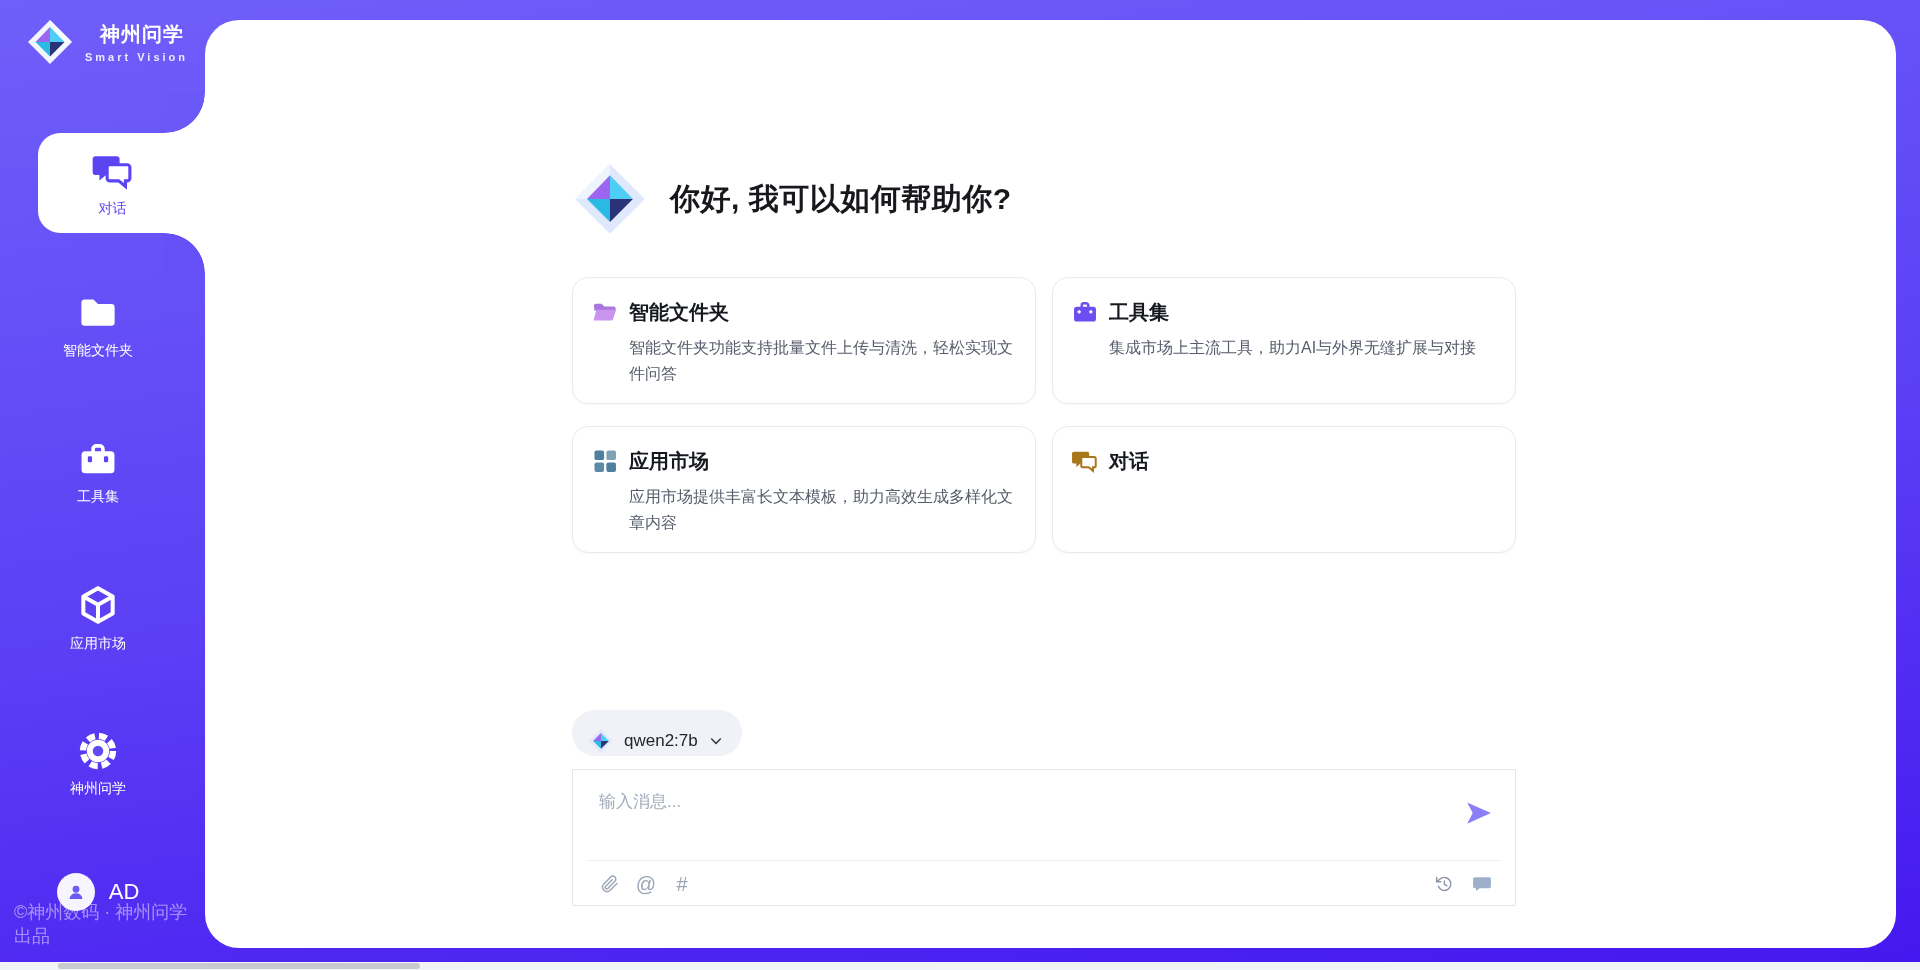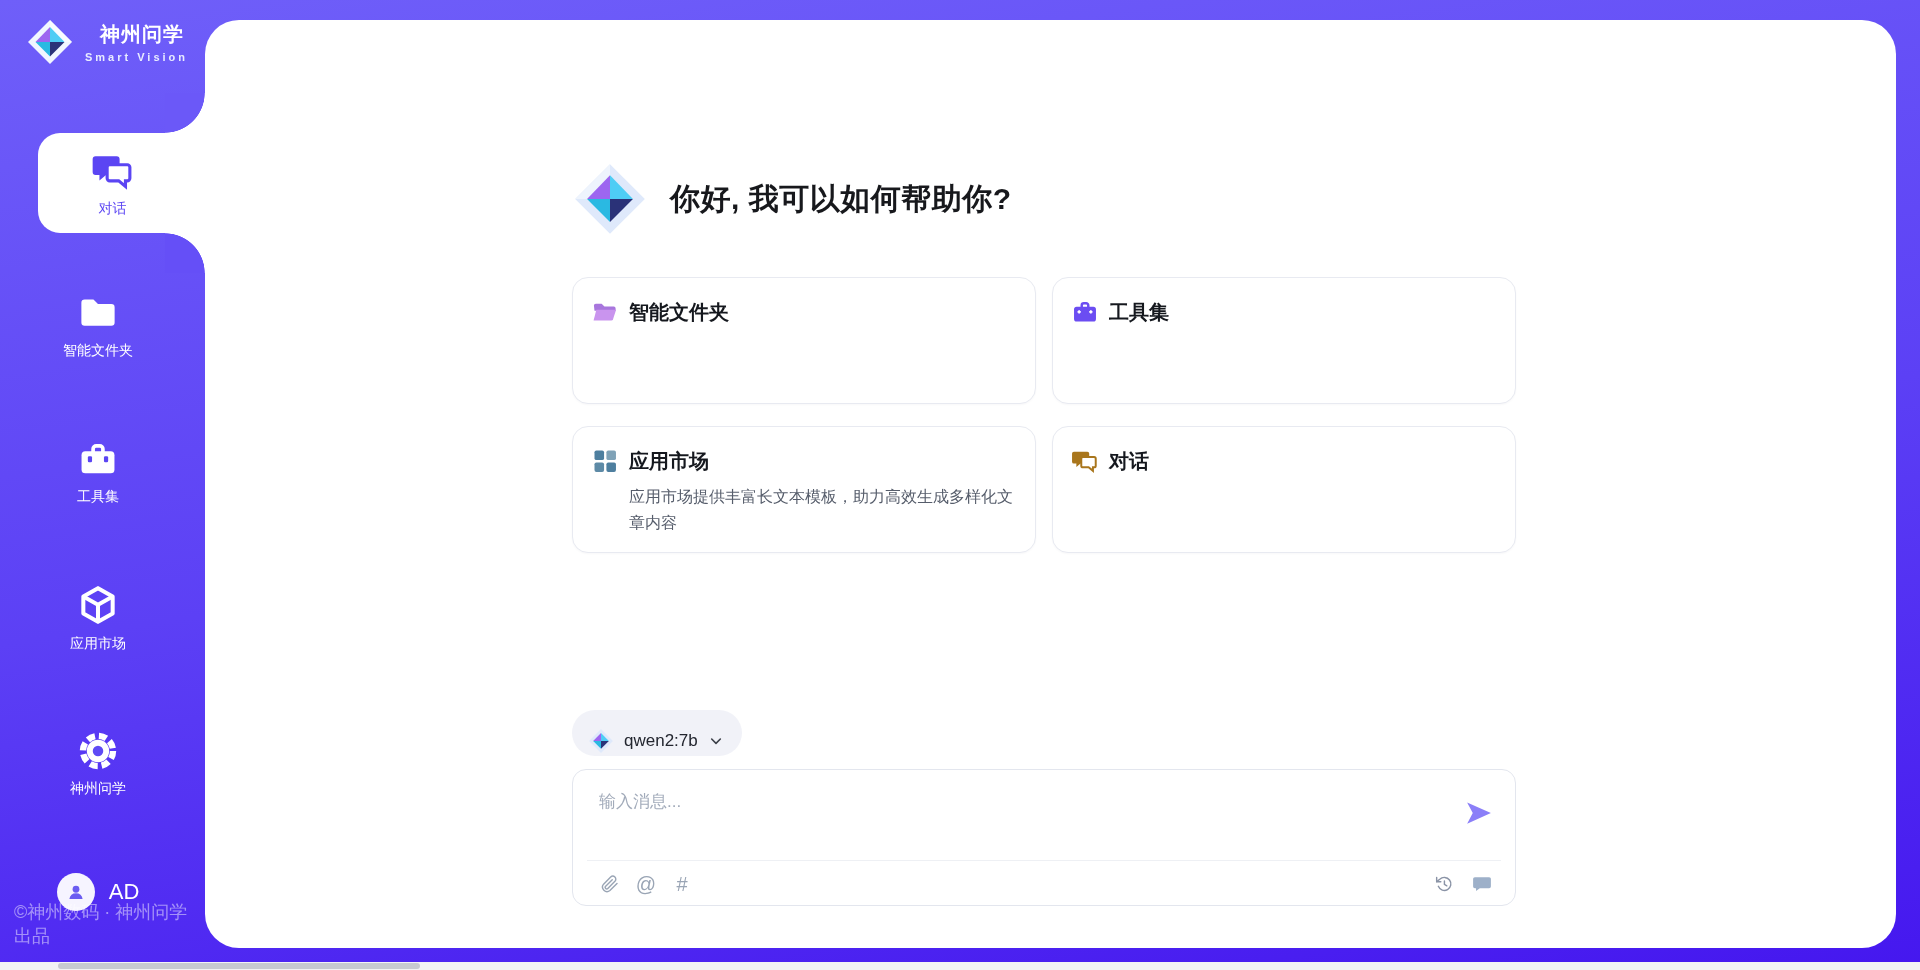--- a/index.html
+++ b/index.html
@@ -43,21 +43,21 @@
         cursor:pointer;box-shadow:0 1px 2px rgba(25,30,70,.03);}
   .card-head{display:flex;align-items:center;gap:10px;}
   .card-head .ttl{font-size:20px;font-weight:bold;color:#15181e;}
   .card-desc{margin:9px 0 0 38px;font-size:16px;line-height:1.6;color:#565d6b;}
 
   .pill{position:absolute;top:690px;left:0;height:46px;display:inline-flex;align-items:center;
         gap:10px;padding:16px 18px 0 16px;background:#f1f2f8;border-radius:23px;cursor:pointer;}
   .pill .mdl{font-size:17px;color:#23262f;}
 
   .composer{position:absolute;top:749px;left:0;width:944px;height:137px;border:1px solid #e3e6ee;
-            border-radius:14px;background:#fff;}
+            border-radius:2px;background:#fff;}
   .composer input{position:absolute;top:14px;left:24px;width:820px;height:36px;border:none;
             outline:none;font-size:17px;color:#3a4150;background:transparent;}
   .composer input::placeholder{color:#a2abba;}
   .send-btn{position:absolute;top:28px;right:20px;width:32px;height:32px;border:none;
             background:transparent;cursor:pointer;padding:0;}
   .composer .divider{position:absolute;top:90px;left:14px;right:14px;height:1px;background:#eef0f4;}
   .composer .toolbar{position:absolute;top:91px;left:0;right:0;height:45px;display:flex;
             align-items:center;padding:0 20px 0 24px;}
   .tool{display:flex;align-items:center;justify-content:center;width:26px;height:26px;border:none;
         background:transparent;cursor:pointer;padding:0;margin-right:10px;color:#9aa5b5;}
@@ -167,31 +167,33 @@
       <div class="cards">
 
         <div class="card">
           <div class="card-head">
             <svg width="28" height="28" viewBox="0 0 24 24">
               <path d="M2.5 6.5a1.6 1.6 0 0 1 1.6-1.6h5l2.4 2.4h8a1.6 1.6 0 0 1 1.6 1.6v2H3z" fill="#a876dd"></path>
               <path d="M4.6 10h16.9l-2.6 8.2a1.6 1.6 0 0 1-1.5 1.1H2.2z" fill="#c994ee"></path>
             </svg>
             <span class="ttl">智能文件夹</span>
           </div>
+          <div class="card-desc">智能文件夹功能支持批量文件上传与清洗，轻松实现文件问答</div>
         </div>
 
         <div class="card">
           <div class="card-head">
             <svg width="28" height="28" viewBox="0 0 24 24">
               <path d="M9.2 8V6.3A1.8 1.8 0 0 1 11 4.5h2A1.8 1.8 0 0 1 14.8 6.3V8" fill="none" stroke="#6b4df2" stroke-width="2.1"></path>
               <rect x="2.6" y="7.6" width="18.8" height="12.6" rx="2.2" fill="#6b4df2"></rect>
               <path d="M5.6 11.8h2.8M7 10.4v2.8M15.6 11.8h2.8M17 10.4v2.8" stroke="#fff" stroke-width="1.5"></path>
             </svg>
             <span class="ttl">工具集</span>
           </div>
+          <div class="card-desc">集成市场上主流工具，助力AI与外界无缝扩展与对接</div>
         </div>
 
         <div class="card">
           <div class="card-head">
             <svg width="28" height="28" viewBox="0 0 24 24">
               <rect x="3" y="3" width="8.2" height="8.2" rx="1.6" fill="#4e7f9f"></rect>
               <rect x="13.2" y="3" width="8.2" height="8.2" rx="1.6" fill="#7fa2b7"></rect>
               <rect x="3" y="13.2" width="8.2" height="8.2" rx="1.6" fill="#5d8aa6"></rect>
               <rect x="13.2" y="13.2" width="8.2" height="8.2" rx="1.6" fill="#4e7f9f"></rect>
             </svg>

